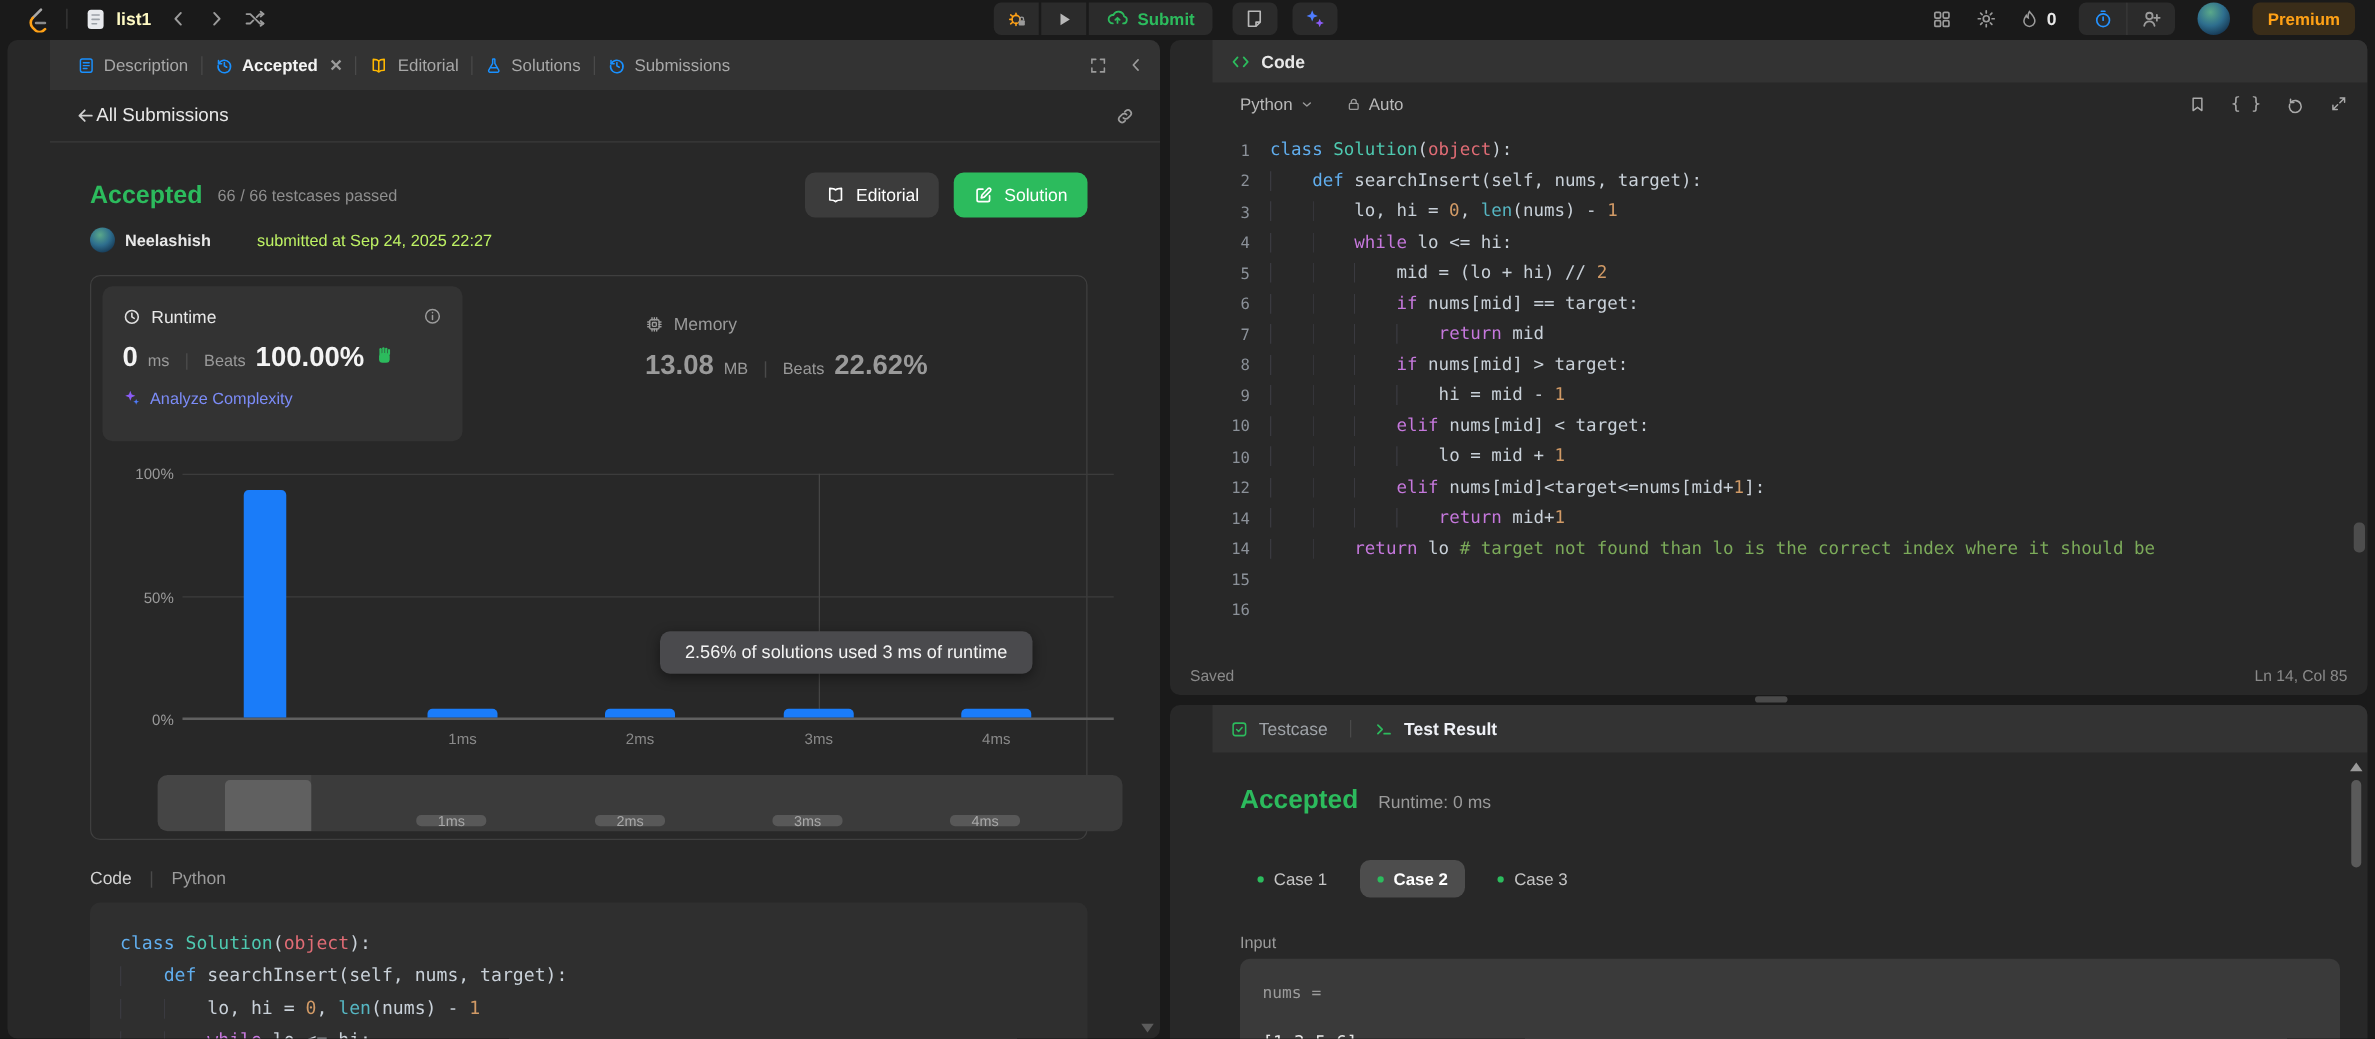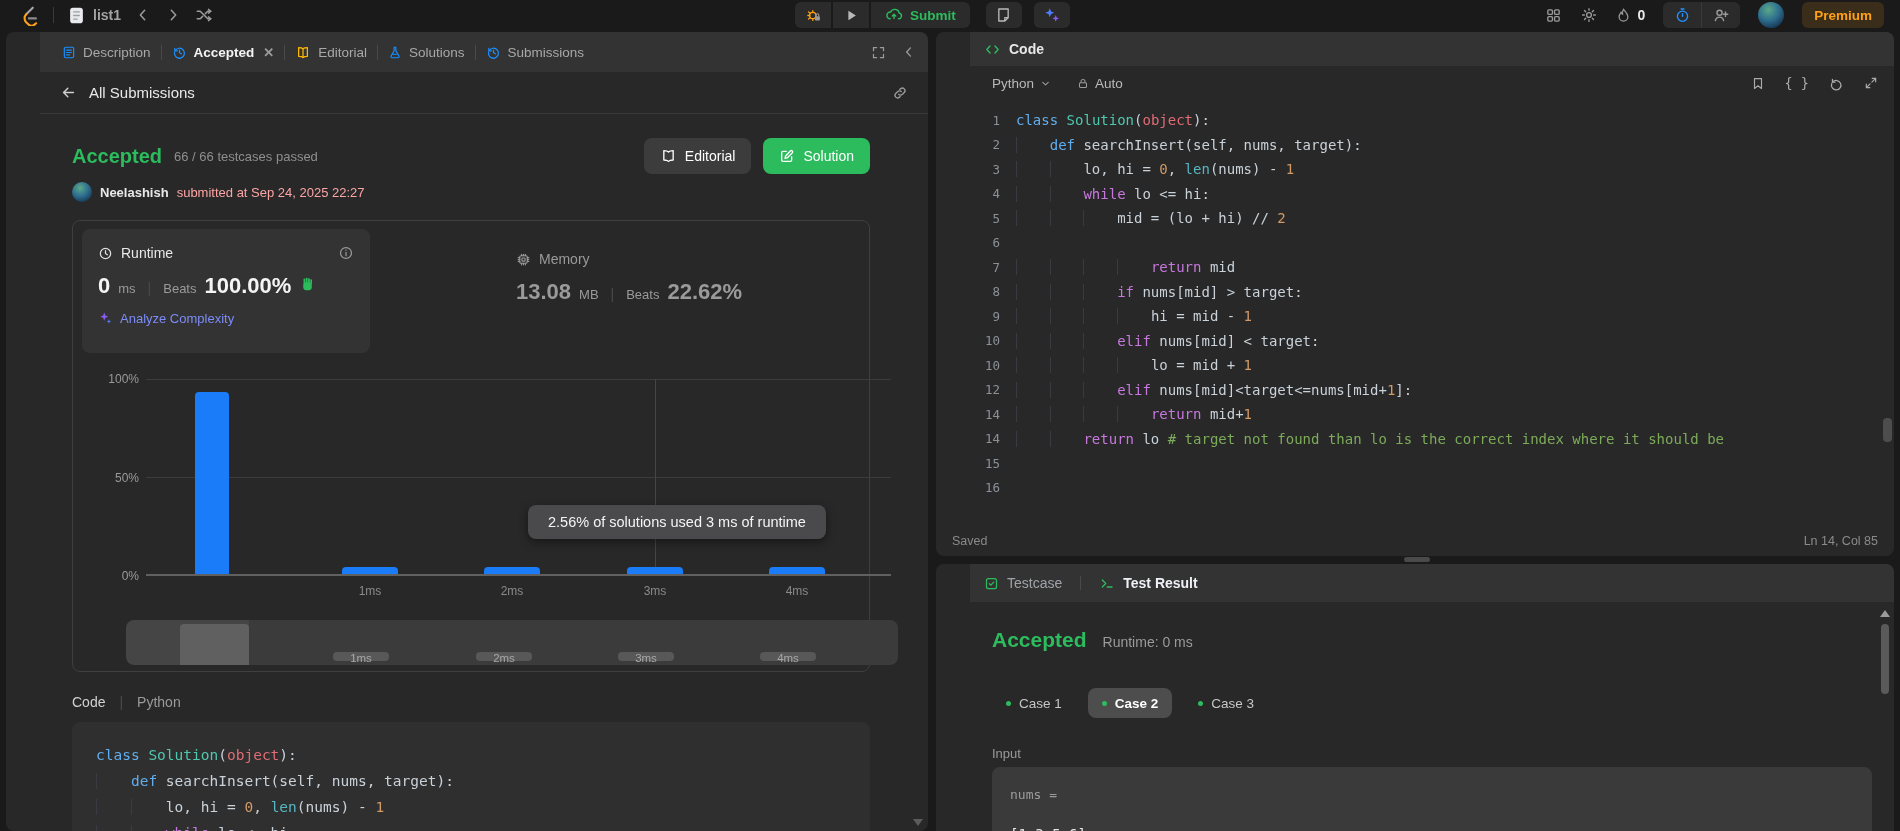--- a/index.html
+++ b/index.html
@@ -6,21 +6,21 @@
   html,body { background:#111; }
   #app{ position:relative; width:1900px; height:831px; background:#1a1a1a; overflow:hidden;
         font-family:"Liberation Sans",sans-serif; color:#e8e8e8; }
   svg{ display:block; }
 
   
   .nav{ position:absolute; top:0; left:0; right:0; height:30px; }
   .nav-left{ position:absolute; left:18px; top:0; height:30px; display:flex; align-items:center; gap:14px; }
   .nav-divider{ width:1px; height:16px; background:#3a3a3a; }
   .playlist{ display:flex; align-items:center; gap:8px; cursor:pointer; }
-  .playlist-name{ font-size:14px; font-weight:700; color:#a3a3a3; }
+  .playlist-name{ font-size:14px; font-weight:700; color:#fef9c3; }
   .nav-ico{ color:#9b9b9b; display:flex; align-items:center; cursor:pointer; }
   .nav-center{ position:absolute; left:795px; top:2px; display:flex; align-items:center; }
   .pill{ height:26px; background:#2b2b2b; display:flex; align-items:center; justify-content:center; cursor:pointer; }
   .grp{ display:flex; gap:2px; }
   .grp .pill{ width:36px; }
   .grp .pill:first-child{ border-radius:6px 0 0 6px; }
   .grp .pill:last-child{ border-radius:0 6px 6px 0; width:auto; padding:0 14px; gap:7px; }
   .submit-label{ color:#2cbb5d; font-weight:700; font-size:13.5px; }
   .pill.lone{ width:36px; border-radius:6px; margin-left:16px; }
   .nav-right{ position:absolute; right:16px; top:2px; display:flex; align-items:center; gap:18px; }
@@ -43,39 +43,39 @@
 
   
   .tabstrip{ height:40px; background:#333333; display:flex; align-items:center; padding:0 12px; }
   .tab{ display:flex; align-items:center; gap:7px; padding:0 10px; height:100%; cursor:pointer;
         font-size:13.5px; color:#a8a8a8; white-space:nowrap; }
   .tab.active{ color:#f4f4f4; font-weight:700; }
   .tab-sep{ width:1px; height:15px; background:#4a4a4a; }
   .tab-close{ color:#9b9b9b; font-size:13px; margin-left:2px; cursor:pointer; }
   .tabstrip-right{ margin-left:auto; display:flex; align-items:center; gap:16px; color:#9b9b9b; }
 
-  .subs-row{ height:42px; display:flex; align-items:center; gap:12px; padding:0 20px;
+  .subs-row{ height:42px; display:flex; align-items:center; padding:0 20px;
              border-bottom:1px solid #3a3a3a;text-align:right; }
   .subs-label{ font-size:15px; color:#e8e8e8; cursor:pointer; }
   .subs-right{ margin-left:auto; color:#9b9b9b; cursor:pointer; }
 
   .lp-content{ padding:0 58px 0 32px; }
   .result-row{ margin-top:24px; display:flex; align-items:center; }
   .result-status{ color:#2cbb5d; font-size:20px; font-weight:700; }
   .result-tc{ color:#8f8f8f; font-size:13px; margin-left:12px; }
   .result-buttons{ margin-left:auto; display:flex; gap:12px; }
   .btn{ height:36px; border-radius:8px; padding:0 16px; display:flex; align-items:center; gap:8px;
         font-size:14px; font-weight:500; color:#fff; cursor:pointer; border:none; }
   .btn.gray{ background:#3c3c3c; }
   .btn.green{ background:#2cbb5d; }
   .submitted-row{ margin-top:8px; display:flex; align-items:center; gap:8px; font-size:13px; }
   .mini-avatar{ width:20px; height:20px; border-radius:50%;
                 background:radial-gradient(circle at 40% 30%, #5aa88a 0%, #2e6e8e 45%, #173a56 80%); }
   .submitted-user{ color:#e8e8e8; font-weight:700; }
-  .submitted-at{ color:#fca5a5; }
+  .submitted-at{ color:#bef264;margin-left:29px; }
 
   
   .stat-card{ position:relative; margin-top:18px; height:452px; border:1px solid #3f3f3f; border-radius:8px; }
   .runtime-card{ position:absolute; left:9px; top:8px; width:288px; height:124px; background:#333333;
                  border-radius:8px; padding:16px; cursor:pointer; }
   .rc-head{ display:flex; align-items:center; gap:8px; font-size:14px; color:#e8e8e8; }
   .rc-info{ margin-left:auto; color:#9b9b9b; }
   .val-row{ margin-top:12px; display:flex; align-items:baseline; gap:8px; }
   .big-val{ font-size:22px; font-weight:700; color:#f4f4f4; }
   .unit{ font-size:13px; color:#9a9a9a; }
@@ -567,20 +567,21 @@
           <div class="crow">
             <span class="ln">4</span>
             <span class="cl"><span class="ind">    </span><span class="ind">    </span><span style="color:#c678dd">while</span> lo &lt;= hi:</span>
           </div>
           <div class="crow">
             <span class="ln">5</span>
             <span class="cl"><span class="ind">    </span><span class="ind">    </span><span class="ind">    </span>mid = (lo + hi) // <span style="color:#d19a66">2</span></span>
           </div>
           <div class="crow">
             <span class="ln">6</span>
+            <span class="cl"><span class="ind">    </span><span class="ind">    </span><span class="ind">    </span><span style="color:#c678dd">if</span> nums[mid] == target:</span>
           </div>
           <div class="crow">
             <span class="ln">7</span>
             <span class="cl"><span class="ind">    </span><span class="ind">    </span><span class="ind">    </span><span class="ind">    </span><span style="color:#c678dd">return</span> mid</span>
           </div>
           <div class="crow">
             <span class="ln">8</span>
             <span class="cl"><span class="ind">    </span><span class="ind">    </span><span class="ind">    </span><span style="color:#c678dd">if</span> nums[mid] &gt; target:</span>
           </div>
           <div class="crow">

